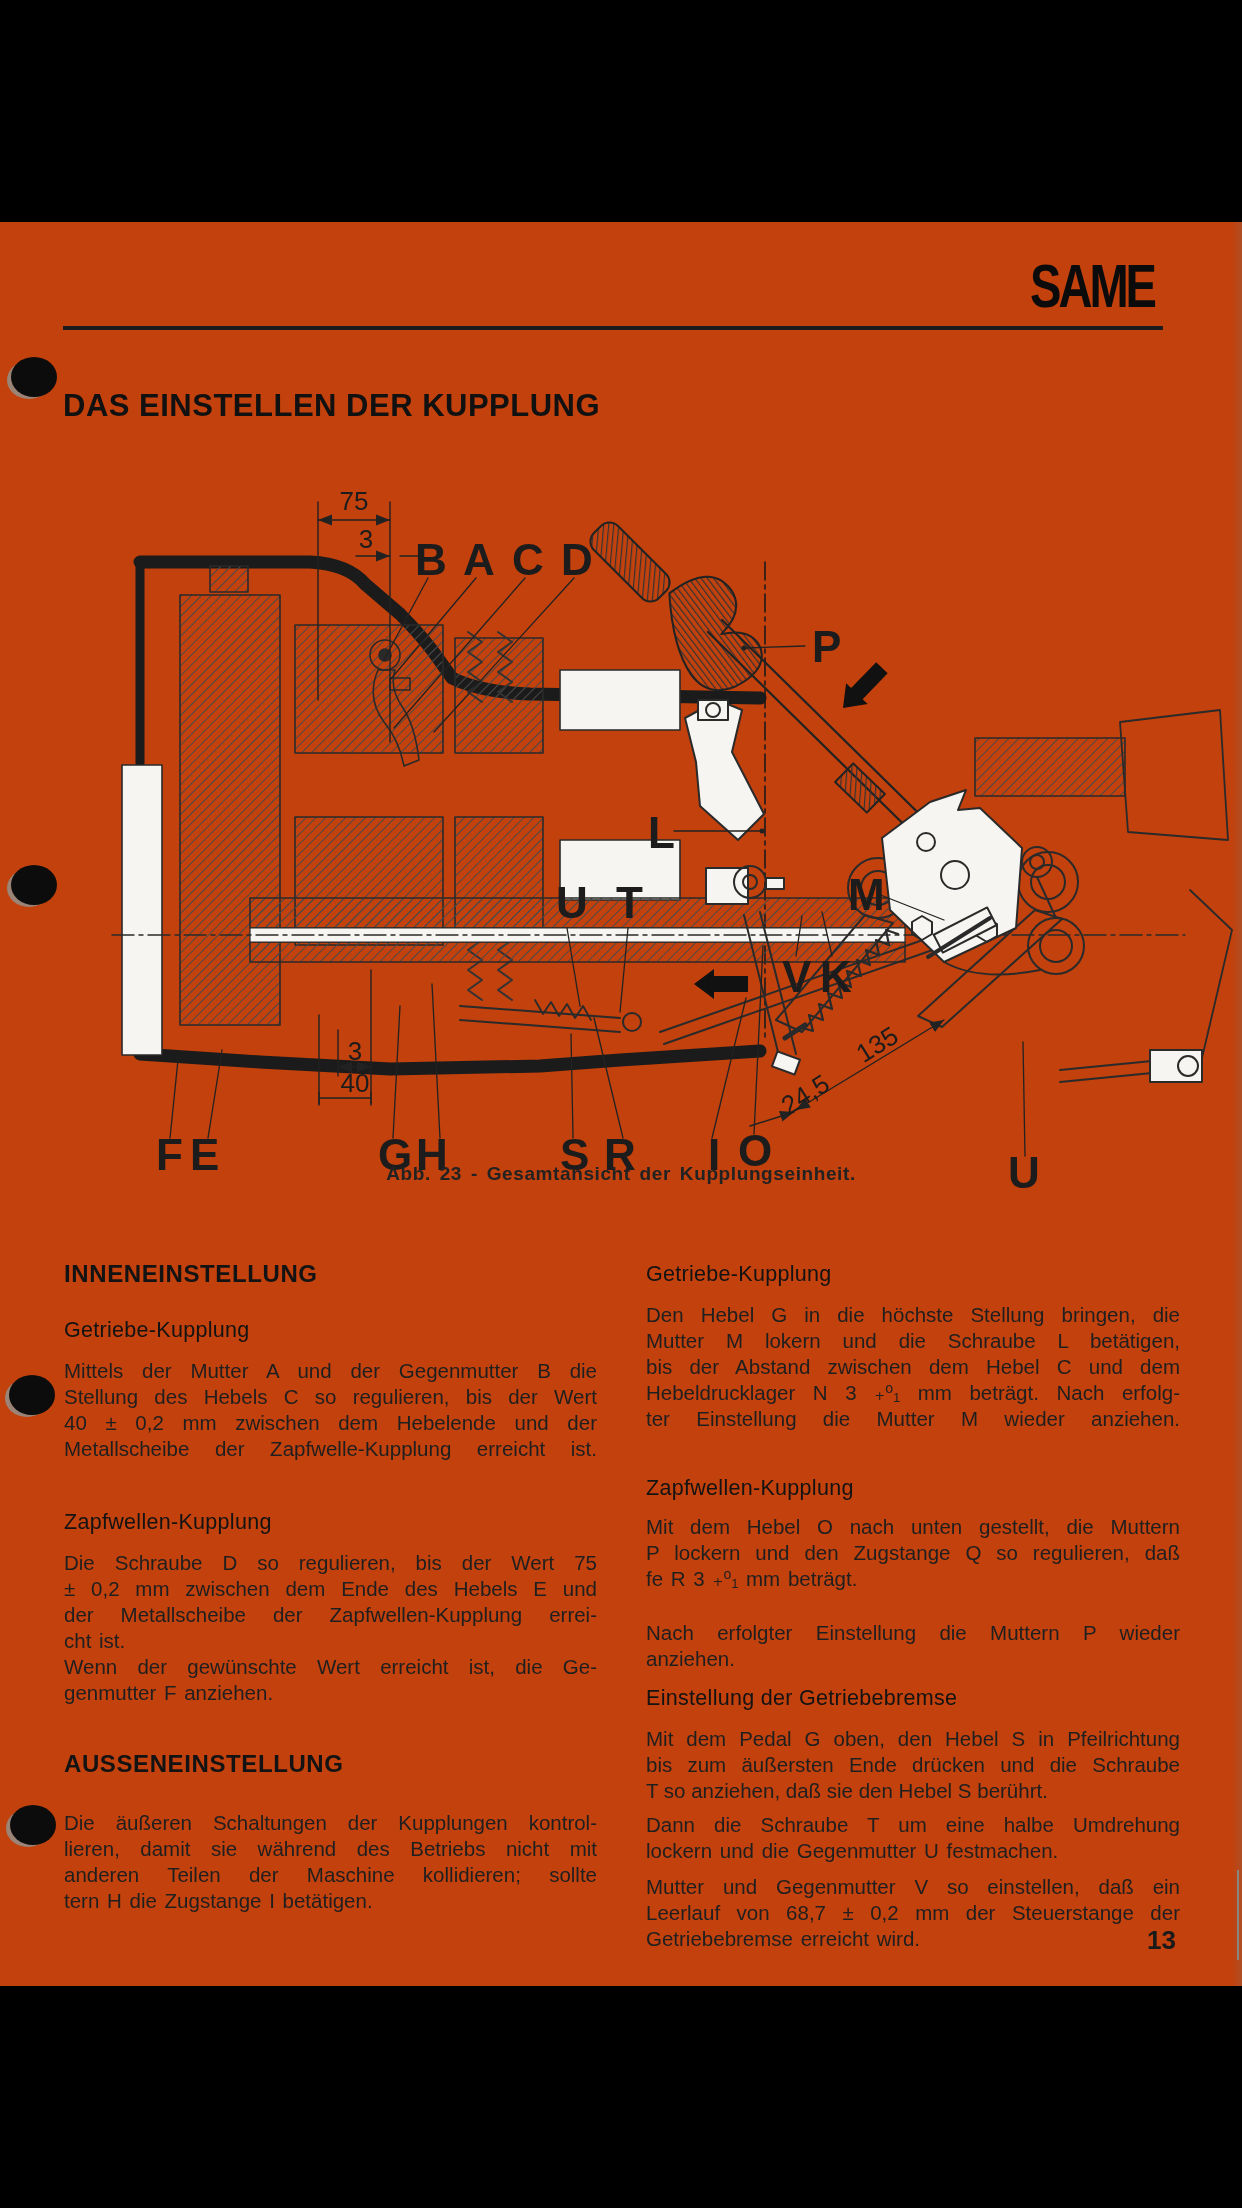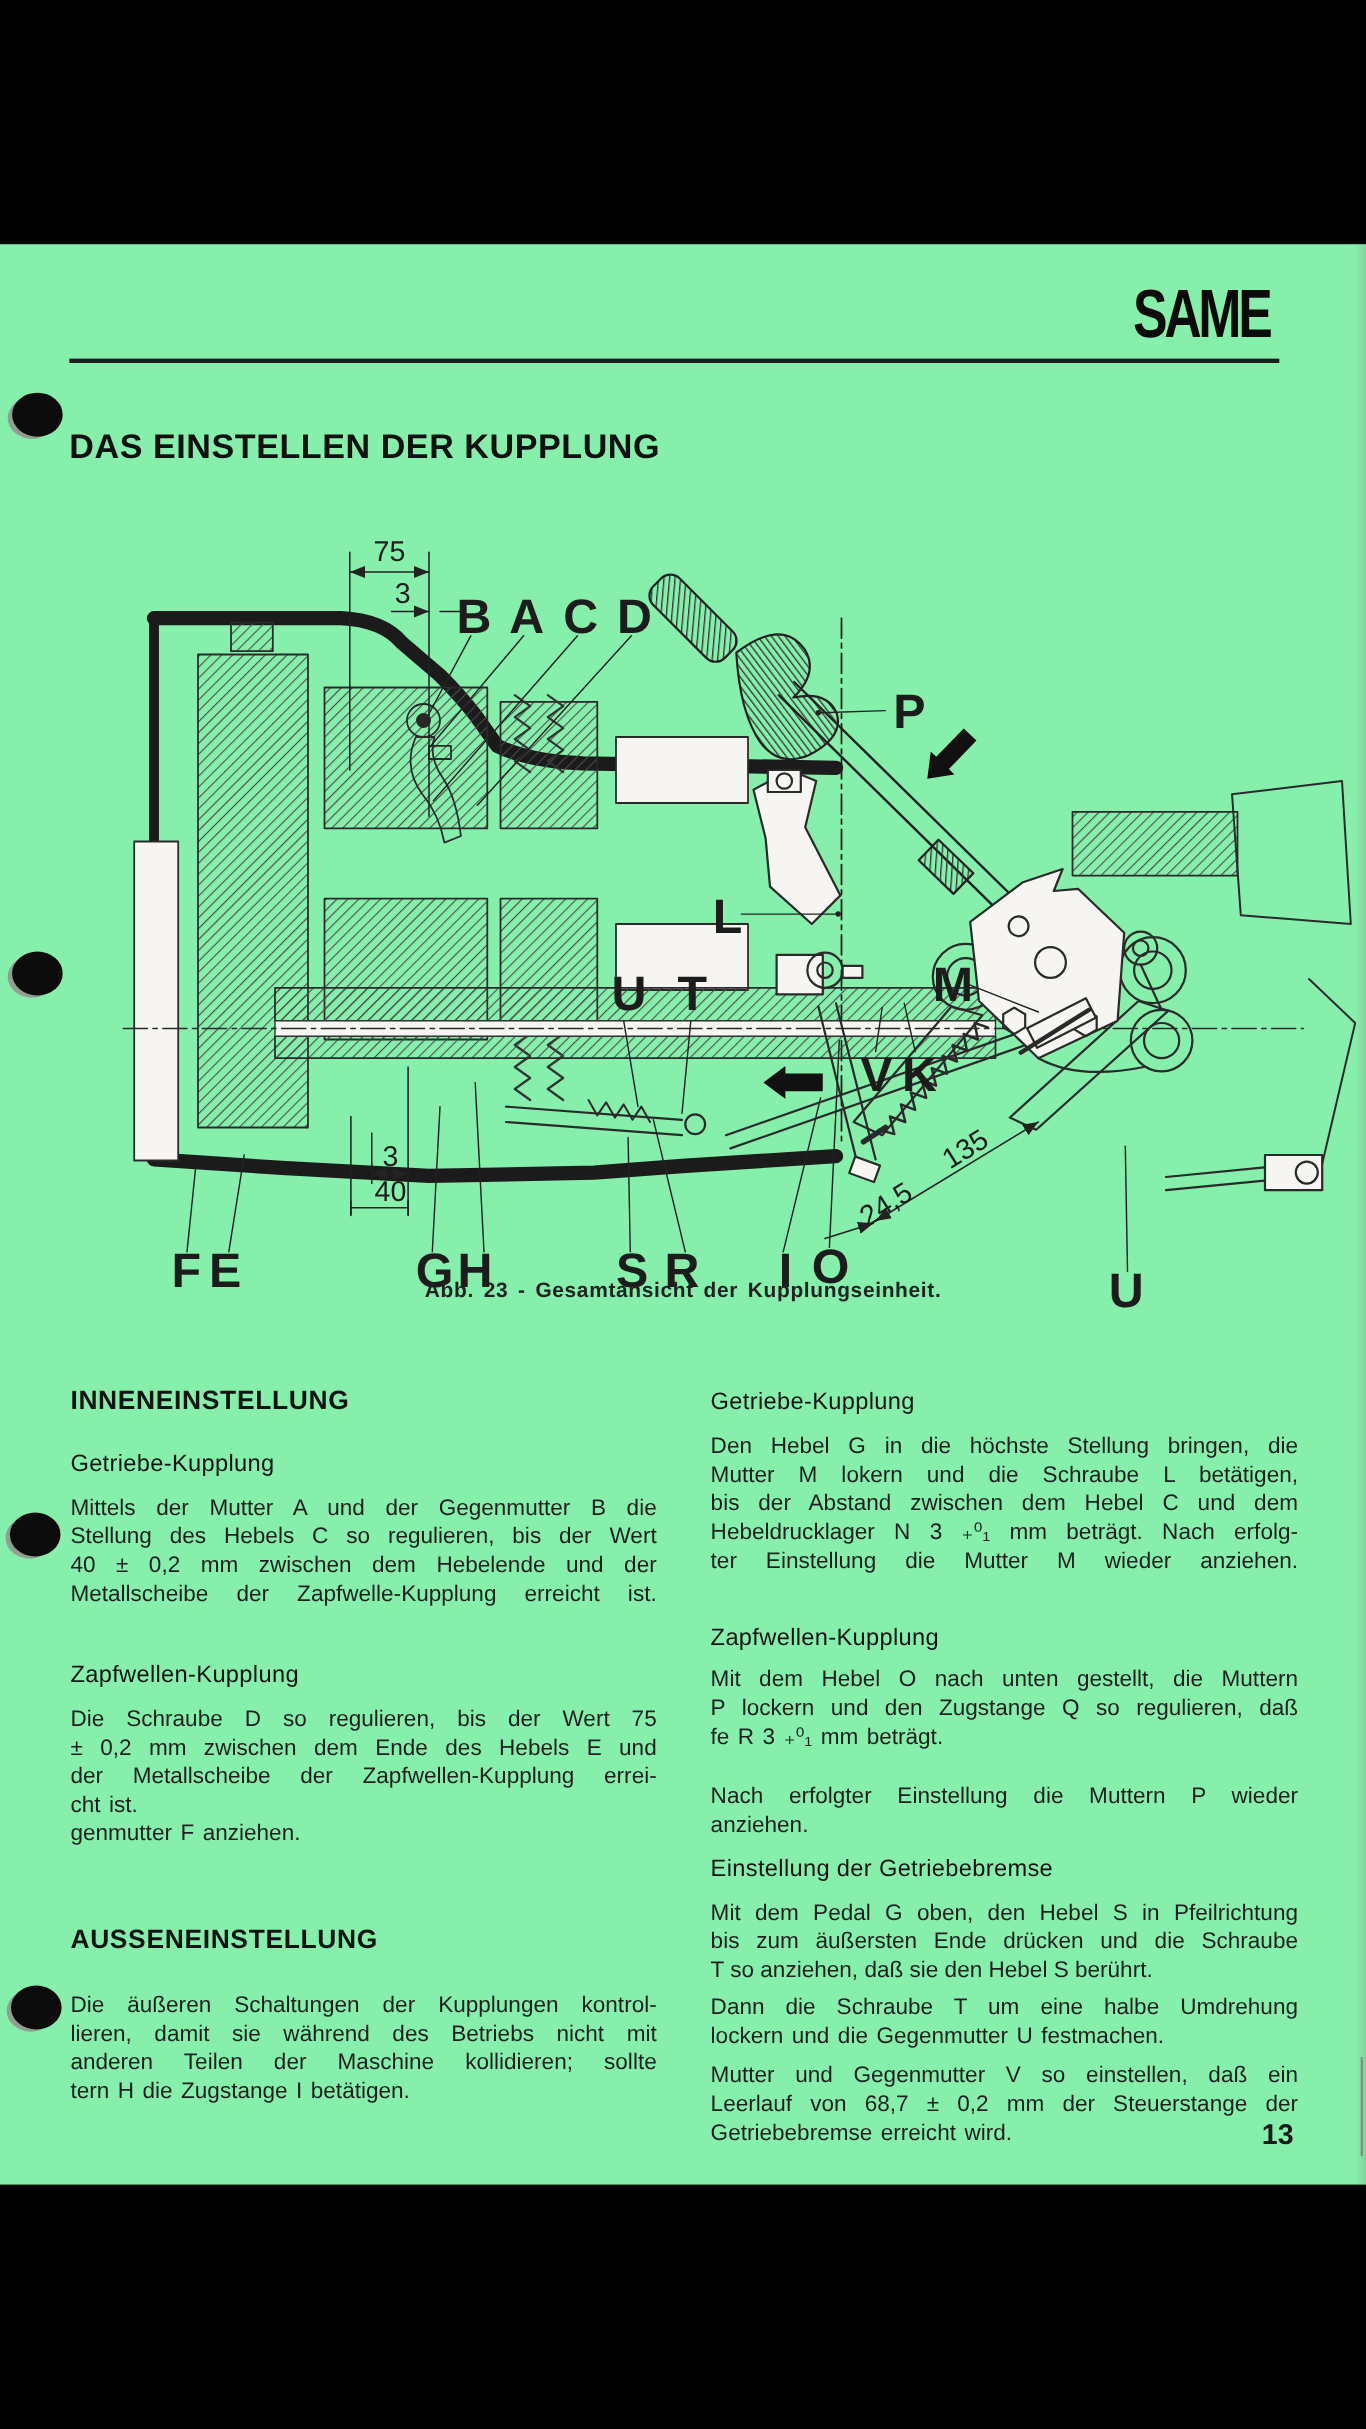--- a/index.html
+++ b/index.html
@@ -1,19 +1,19 @@
 <!DOCTYPE html>
 <html><head>
 <meta charset="utf-8">
 <style>
   html,body{margin:0;padding:0;background:#000;}
   body{width:1242px;height:2208px;position:relative;overflow:hidden;
        font-family:"Liberation Sans","DejaVu Sans",sans-serif;color:#1a1a1a;}
   .band{position:absolute;left:0;width:100%;background:#000;}
-  .page{position:absolute;left:0;top:222px;width:1242px;height:1764px;background:#86efac;}
+  .page{position:absolute;left:0;top:222px;width:1242px;height:1764px;background:#c2410c;}
   .edge-shade{position:absolute;right:0;top:0;width:10px;height:100%;
       background:linear-gradient(to right,rgba(0,0,0,0),rgba(120,115,108,.25));}
   .edge-line{position:absolute;right:3px;top:1648px;width:2px;height:90px;background:#8a8781;}
   .punch{position:absolute;width:46px;height:40px;border-radius:50%;background:#0c0c0c;
       box-shadow:-5px 3px 0 -1px rgba(148,144,137,.85);}
   .brand{position:absolute;left:1030px;top:34px;width:150px;height:62px;
       font-weight:900;font-size:62px;line-height:60px;letter-spacing:-4px;color:#0b0b0b;
       transform:scaleX(.76);transform-origin:left top;}
   .rule{position:absolute;left:63px;top:104px;width:1100px;height:4px;background:#1c1c1c;}
   .title{position:absolute;left:63px;top:166px;font-size:31px;font-weight:bold;
@@ -261,20 +261,21 @@
       <div class="ln">Stellung des Hebels C so regulieren, bis der Wert</div>
       <div class="ln">40 ± 0,2 mm zwischen dem Hebelende und der</div>
       <div class="ln">Metallscheibe der Zapfwelle-Kupplung erreicht ist.</div>
     </div>
     <div class="blk h2" style="top:1288px;">Zapfwellen-Kupplung</div>
     <div class="blk body" style="top:1328px;width:533px;">
       <div class="ln">Die Schraube D so regulieren, bis der Wert 75</div>
       <div class="ln">± 0,2 mm zwischen dem Ende des Hebels E und</div>
       <div class="ln">der Metallscheibe der Zapfwellen-Kupplung errei-</div>
       <div class="ln end">cht ist.</div>
+      <div class="ln">Wenn der gewünschte Wert erreicht ist, die Ge-</div>
       <div class="ln end">genmutter F anziehen.</div>
     </div>
     <div class="blk h1" style="top:1528px;">AUSSENEINSTELLUNG</div>
     <div class="blk body" style="top:1588px;width:533px;">
       <div class="ln">Die äußeren Schaltungen der Kupplungen kontrol-</div>
       <div class="ln">lieren, damit sie während des Betriebs nicht mit</div>
       <div class="ln">anderen Teilen der Maschine kollidieren; sollte</div>
       <div class="ln end">tern H die Zugstange I betätigen.</div>
     </div>
   </div>

